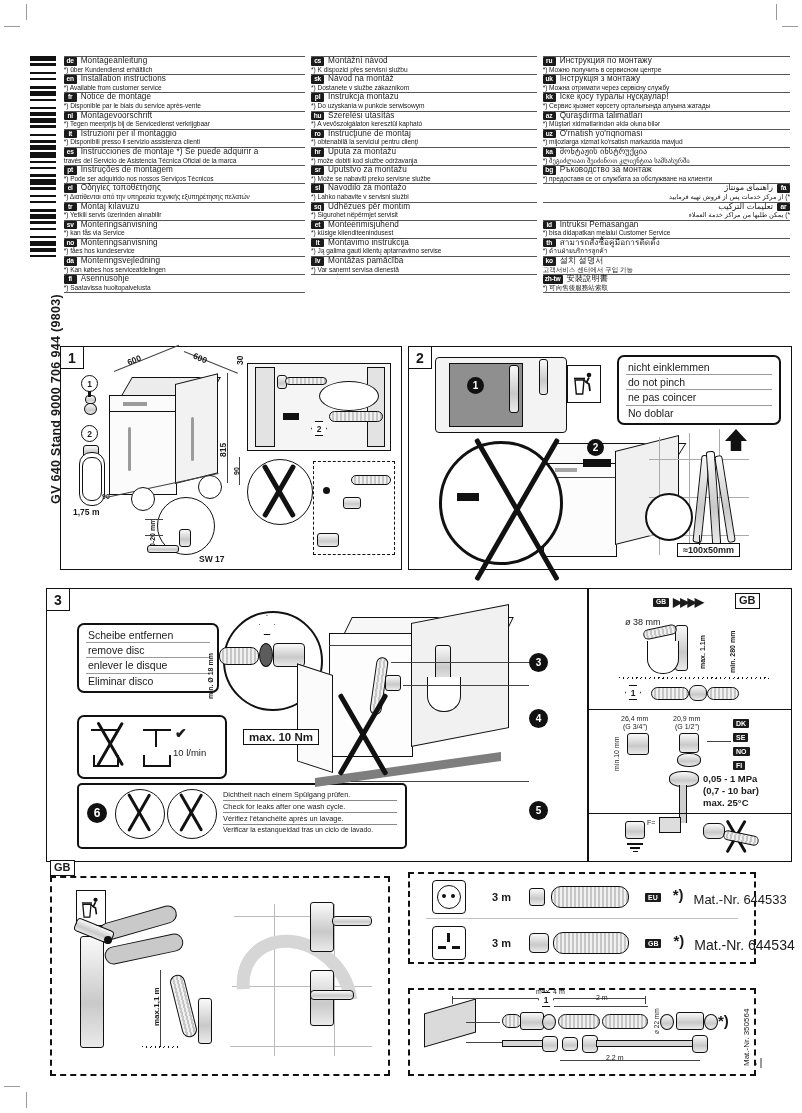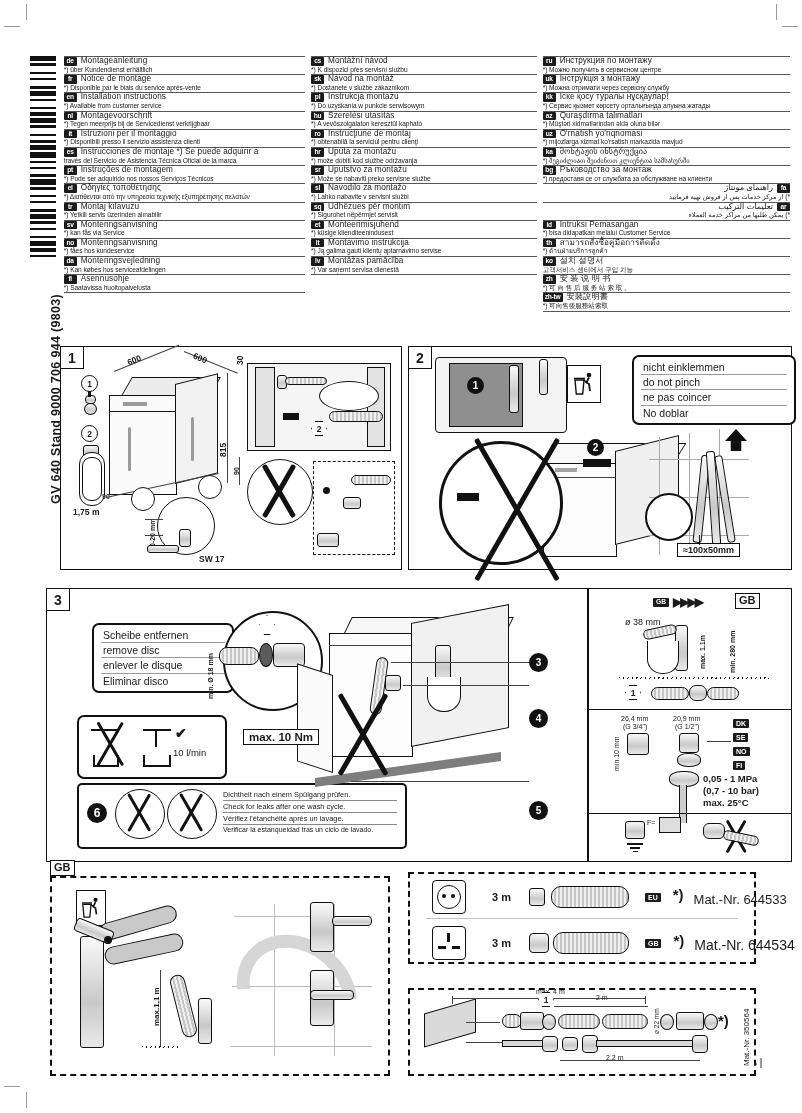--- a/index.html
+++ b/index.html
@@ -51,21 +51,21 @@
   .circ.thinb{border-width:1.1px;}
   .bub{position:absolute;border:1.4px solid #111;border-radius:50%;width:15px;height:15px;
        display:flex;align-items:center;justify-content:center;font-size:8.5px;font-weight:bold;background:#fff;}
   .bubk{position:absolute;border-radius:50%;width:17px;height:17px;background:#111;color:#fff;
         display:flex;align-items:center;justify-content:center;font-size:10px;font-weight:bold;}
   .hexb{position:absolute;width:16px;height:15px;display:flex;align-items:center;justify-content:center;
         font-size:8.5px;font-weight:bold;background:#fff;
         clip-path:polygon(25% 0,75% 0,100% 50%,75% 100%,25% 100%,0 50%);border:0;}
   .hexb::before{content:"";position:absolute;inset:0;border:1.4px solid #111;
         clip-path:polygon(25% 0,75% 0,100% 50%,75% 100%,25% 100%,0 50%);}
-  .txtbox{position:absolute;border:2.4px solid #111;border-radius:7px;background:#fff;padding:3px 7px;margin-left:15px;}
+  .txtbox{position:absolute;border:2.4px solid #111;border-radius:7px;background:#fff;padding:3px 7px;}
   .txtbox div{font-size:10.5px;line-height:1.35;border-bottom:0.9px solid #9a9a9a;padding:0 2px;}
   .txtbox div:last-child{border-bottom:none;}
   .sqbox{position:absolute;border:1.6px solid #111;background:#fff;}
   .label-k{position:absolute;border:1.8px solid #111;background:#fff;padding:1px 5px;font-size:11px;font-weight:bold;}
   .gbadge{position:absolute;border:1.8px solid #111;background:#fff;font-weight:bold;font-size:11px;
           padding:0px 3px;line-height:1.25;}
   .tagk{position:absolute;background:#1b1b1b;color:#fff;font-size:6.6px;font-weight:bold;
         padding:1px 3px;line-height:1;border-radius:1px;}
   .klick{position:absolute;font-size:12px;font-weight:bold;font-family:"Liberation Sans",sans-serif;}
   .star{position:absolute;font-size:15px;font-weight:bold;}
@@ -165,31 +165,31 @@
     <div class="lcol c1" id="lc1">
         <div class="lrow">
           <div class="l1">
             <span class="code">de</span>
             <span class="ltitle">Montageanleitung</span>
           </div>
           <span class="lnote">*) über Kundendienst erhältlich</span>
         </div>
         <div class="lrow">
           <div class="l1">
+            <span class="code">en</span>
+            <span class="ltitle">Installation instructions</span>
+          </div>
+          <span class="lnote">*) Available from customer service</span>
+        </div>
+        <div class="lrow">
+          <div class="l1">
             <span class="code">fr</span>
             <span class="ltitle">Notice de montage</span>
           </div>
           <span class="lnote">*) Disponible par le biais du service après-vente</span>
-        </div>
-        <div class="lrow">
-          <div class="l1">
-            <span class="code">en</span>
-            <span class="ltitle">Installation instructions</span>
-          </div>
-          <span class="lnote">*) Available from customer service</span>
         </div>
         <div class="lrow">
           <div class="l1">
             <span class="code">nl</span>
             <span class="ltitle">Montagevoorschrift</span>
           </div>
           <span class="lnote">*) Tegen meerprijs bij de Servicedienst verkrijgbaar</span>
         </div>
         <div class="lrow">
           <div class="l1">
@@ -418,27 +418,20 @@
             <span class="ltitle">สามารถสั่งซื้อคู่มือการติดตั้ง</span>
           </div>
           <span class="lnote">*) ด้านฝ่ายบริการลูกค้า</span>
         </div>
         <div class="lrow">
           <div class="l1">
             <span class="code">ko</span>
             <span class="ltitle">설치 설명서</span>
           </div>
           <span class="lnote">고객서비스 센터에서 구입 가능</span>
-        </div>
-        <div class="lrow">
-          <div class="l1">
-            <span class="code">zh</span>
-            <span class="ltitle">安 装 说 明 书</span>
-          </div>
-          <span class="lnote">*) 可 向 售 后 服 务 站 索 取 。</span>
         </div>
         <div class="lrow">
           <div class="l1">
             <span class="code">zh-tw</span>
             <span class="ltitle">安裝說明書</span>
           </div>
           <span class="lnote">*) 可向售後服務站索取</span>
         </div>
       </div>
   </div>

